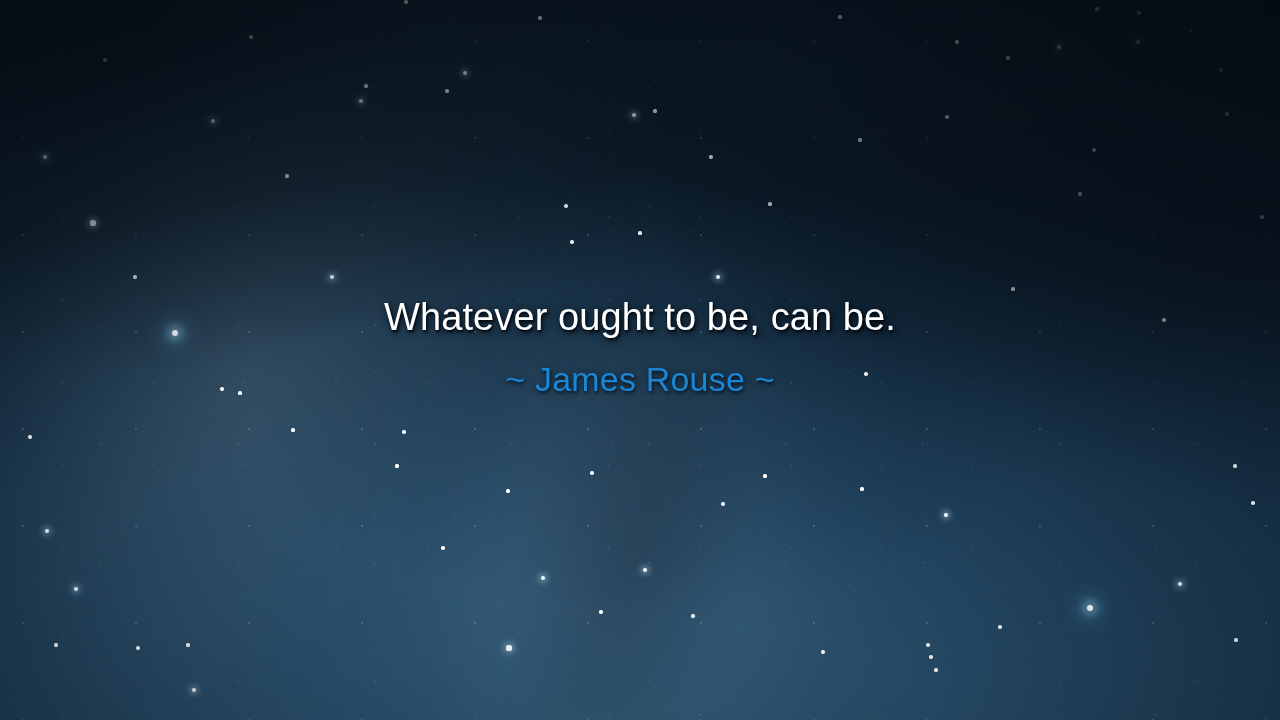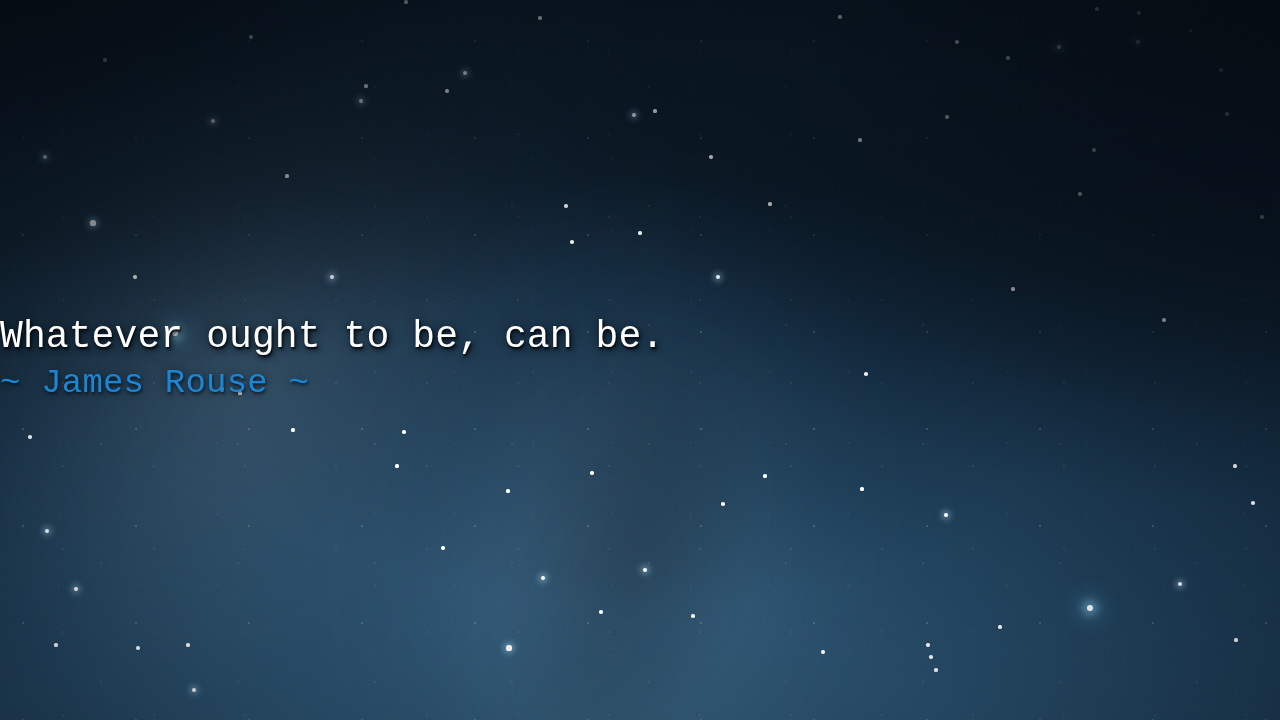--- a/index.html
+++ b/index.html
@@ -141,39 +141,40 @@
   }
   .star.big {
     box-shadow: 0 0 10px 4px rgba(150,214,248,0.60), 0 0 22px 9px rgba(106,184,228,0.28);
   }
 
   
   #quote-block {
     position: absolute;
     left: 0;
     right: 0;
-    top: 312px;
+    top: 292px;
+    text-align: center;
     z-index: 5;
-    font-family: Liberation Mono, monospace;
   }
 
   #quote-text {
     font-size: 38px;
     font-weight: 400;
     line-height: 50px;
     color: #ffffff;
     letter-spacing: 0.1px;
     text-shadow:
       1px 2px 2px rgba(4,12,20,0.95),
       2px 3px 5px rgba(4,12,20,0.70),
       0 0 10px rgba(6,18,30,0.55);
     white-space: nowrap;
   }
 
   #quote-author {
+    margin-top: 16px;
     font-size: 34px;
     font-weight: 400;
     line-height: 42px;
     color: #1a86d4;
     letter-spacing: 0.2px;
     text-shadow:
       1px 2px 3px rgba(4,12,20,0.70),
       0 0 8px rgba(6,18,30,0.45);
     white-space: nowrap;
   }

